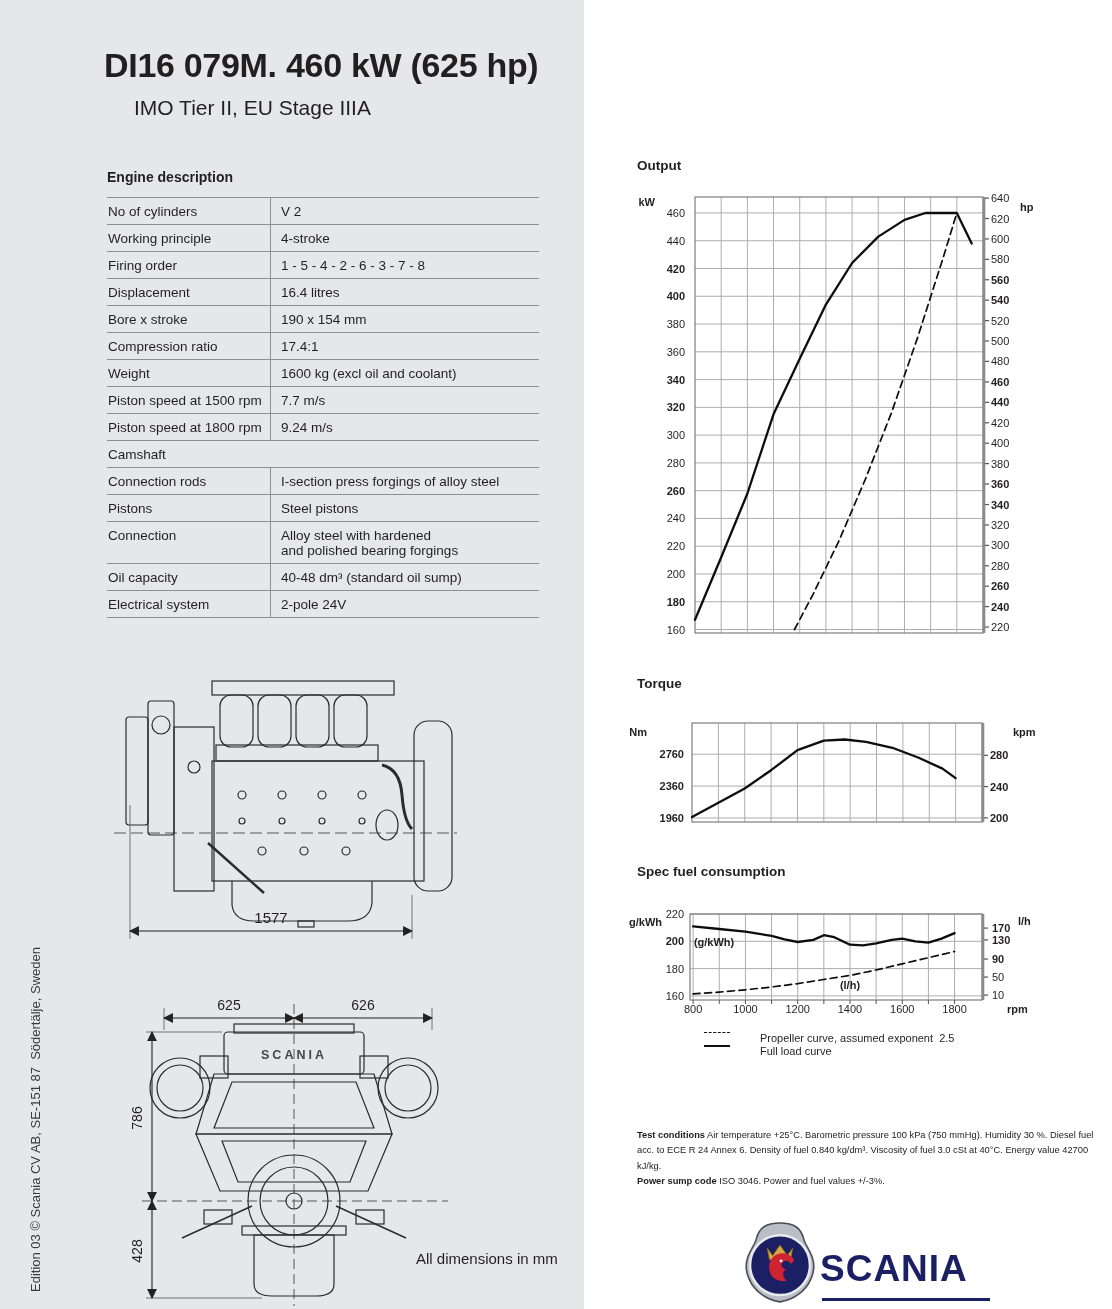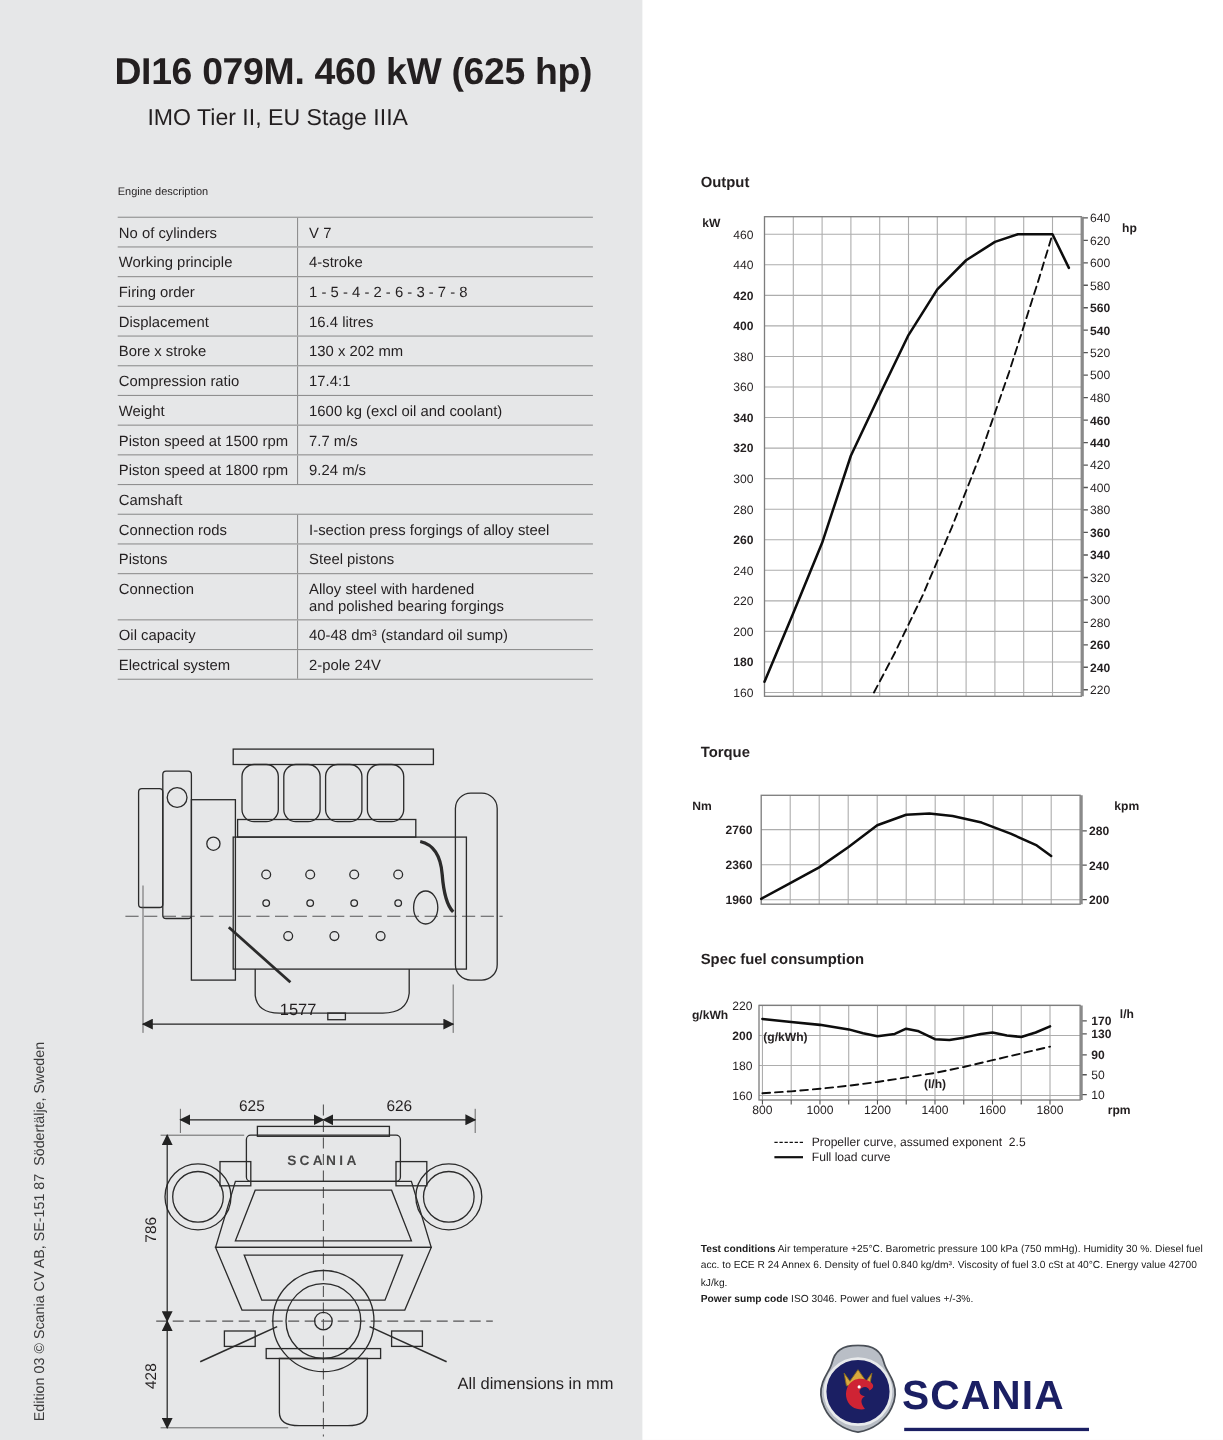--- a/index.html
+++ b/index.html
@@ -2,69 +2,69 @@
 <html><head>
 <meta charset="utf-8">
 <style>
   html,body{margin:0;padding:0;}
   body{width:1112px;height:1309px;position:relative;font-family:"Liberation Sans",sans-serif;color:#231f20;background:#e6e7e8;overflow:hidden;}
   .left-col{position:absolute;left:0;top:0;width:584px;height:1309px;background:#e6e7e8;padding-left:40px;}
   .right-col{position:absolute;left:584px;top:0;width:528px;height:1309px;background:#ffffff;}
   .abs{position:absolute;}
   .page-title{left:104px;top:46px;font-size:34px;font-weight:600;letter-spacing:-0.3px;}
   .page-subtitle{left:105px;top:96px;font-size:21px;font-weight:400;margin-left:29px;}
-  .sec-title{font-size:10px;font-weight:normal;text-align:right;}
+  .sec-title{font-size:14px;font-weight:bold;text-align:right;}
   .vertical-text{position:absolute;left:28px;top:1292px;transform:rotate(-90deg);transform-origin:0 0;width:380px;font-size:13px;color:#3a3a3a;white-space:pre;}
   
   .engine-table{left:107px;top:197px;width:432px;border-bottom:1px solid #8f8f8f;}
   .t-row{display:flex;border-top:1px solid #8f8f8f;}
   .t-label{width:158px;padding:6px 4px 5px 1px;font-size:13.5px;}
   .t-value{flex:1;border-left:1px solid #8f8f8f;padding:6px 2px 5px 10px;font-size:13.5px;white-space:pre-line;}
   
   .drawing svg{display:block;}
   .alldims{left:416px;top:1250px;font-size:15px;}
   
   .chart-title{font-size:13.5px;font-weight:bold;}
   .legend{left:120px;top:1032px;font-size:11px;}
-  .legend-row{display:flex;align-items:center;height:13px;}
+  .legend-row{display:flex;align-items:flex-start;height:13px;gap:22px;}
   .legend-sample{width:26px;margin-right:8px;}
   .legend-label{white-space:pre;}
   .testcond{left:53px;top:1128px;width:462px;font-size:9.3px;line-height:1.65;white-space:pre-wrap;color:#1c1c1c;}
   .b{font-weight:bold;}
   .wordmark{left:236px;top:1248px;font-size:37px;font-weight:bold;letter-spacing:1px;}
   .wordmark-rule{left:238px;top:1298px;width:168px;height:2.5px;}
   svg text{font-family:"Liberation Sans",sans-serif;}
 </style>
 </head>
 <body>
 
 <div class="left-col">
   <div class="abs page-title">DI16 079M. 460 kW (625 hp)</div>
   <div class="abs page-subtitle">IMO Tier II, EU Stage IIIA</div>
   <div class="abs sec-title" style="left:107px;top:169px;">Engine description</div>
   <div class="abs engine-table">
       <div class="t-row">
         <div class="t-label">No of cylinders</div>
-        <div class="t-value">V 7</div>
+        <div class="t-value">V 2</div>
       </div>
       <div class="t-row">
         <div class="t-label">Working principle</div>
         <div class="t-value">4-stroke</div>
       </div>
       <div class="t-row">
         <div class="t-label">Firing order</div>
         <div class="t-value">1 - 5 - 4 - 2 - 6 - 3 - 7 - 8</div>
       </div>
       <div class="t-row">
         <div class="t-label">Displacement</div>
         <div class="t-value">16.4 litres</div>
       </div>
       <div class="t-row">
         <div class="t-label">Bore x stroke</div>
-        <div class="t-value">130 x 202 mm</div>
+        <div class="t-value">190 x 154 mm</div>
       </div>
       <div class="t-row">
         <div class="t-label">Compression ratio</div>
         <div class="t-value">17.4:1</div>
       </div>
       <div class="t-row">
         <div class="t-label">Weight</div>
         <div class="t-value">1600 kg (excl oil and coolant)</div>
       </div>
       <div class="t-row">

